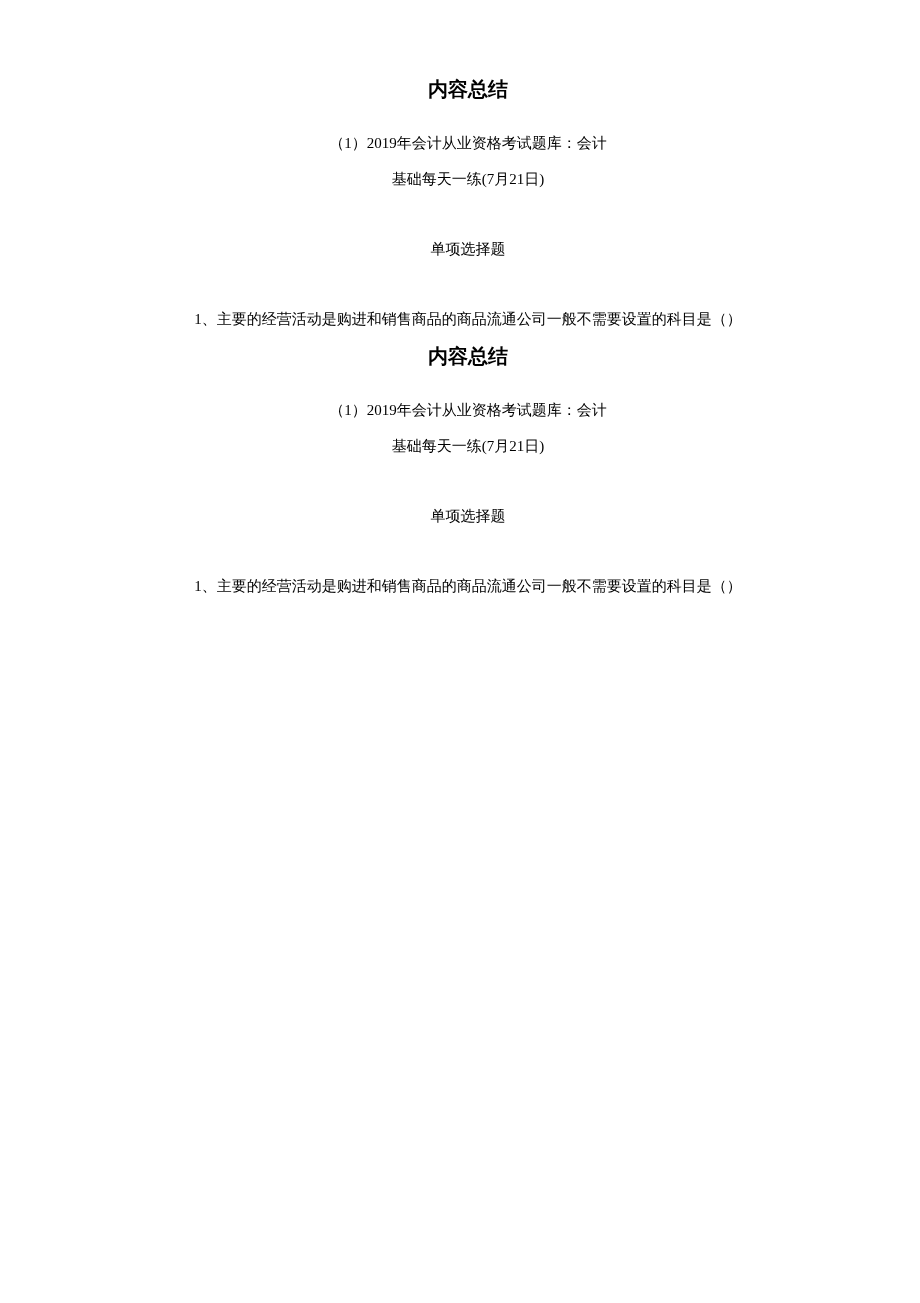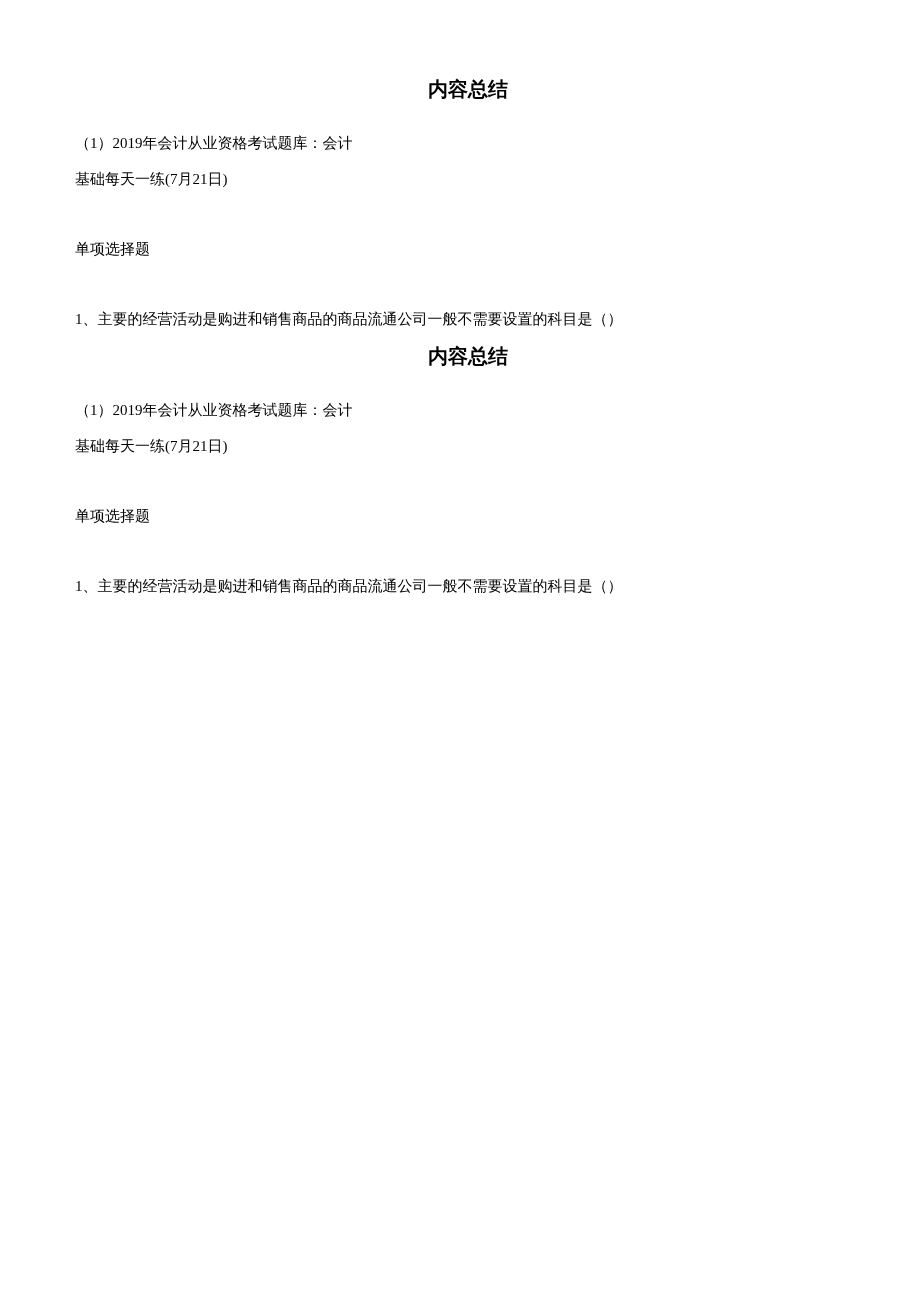--- a/index.html
+++ b/index.html
@@ -22,20 +22,21 @@
       text-align: center;
       font-size: 20px;
       font-weight: bold;
       margin-bottom: 28px;
       font-family: "SimHei", "黑体", sans-serif;
     }
     .para {
       font-size: 15px;
       line-height: 1.6;
       margin-bottom: 12px;
+      text-align: center;
     }
     .gap-medium {
       height: 30px;
     }
     .section2-title {
       text-align: center;
       font-size: 20px;
       font-weight: bold;
       margin-top: 10px;
       margin-bottom: 28px;

